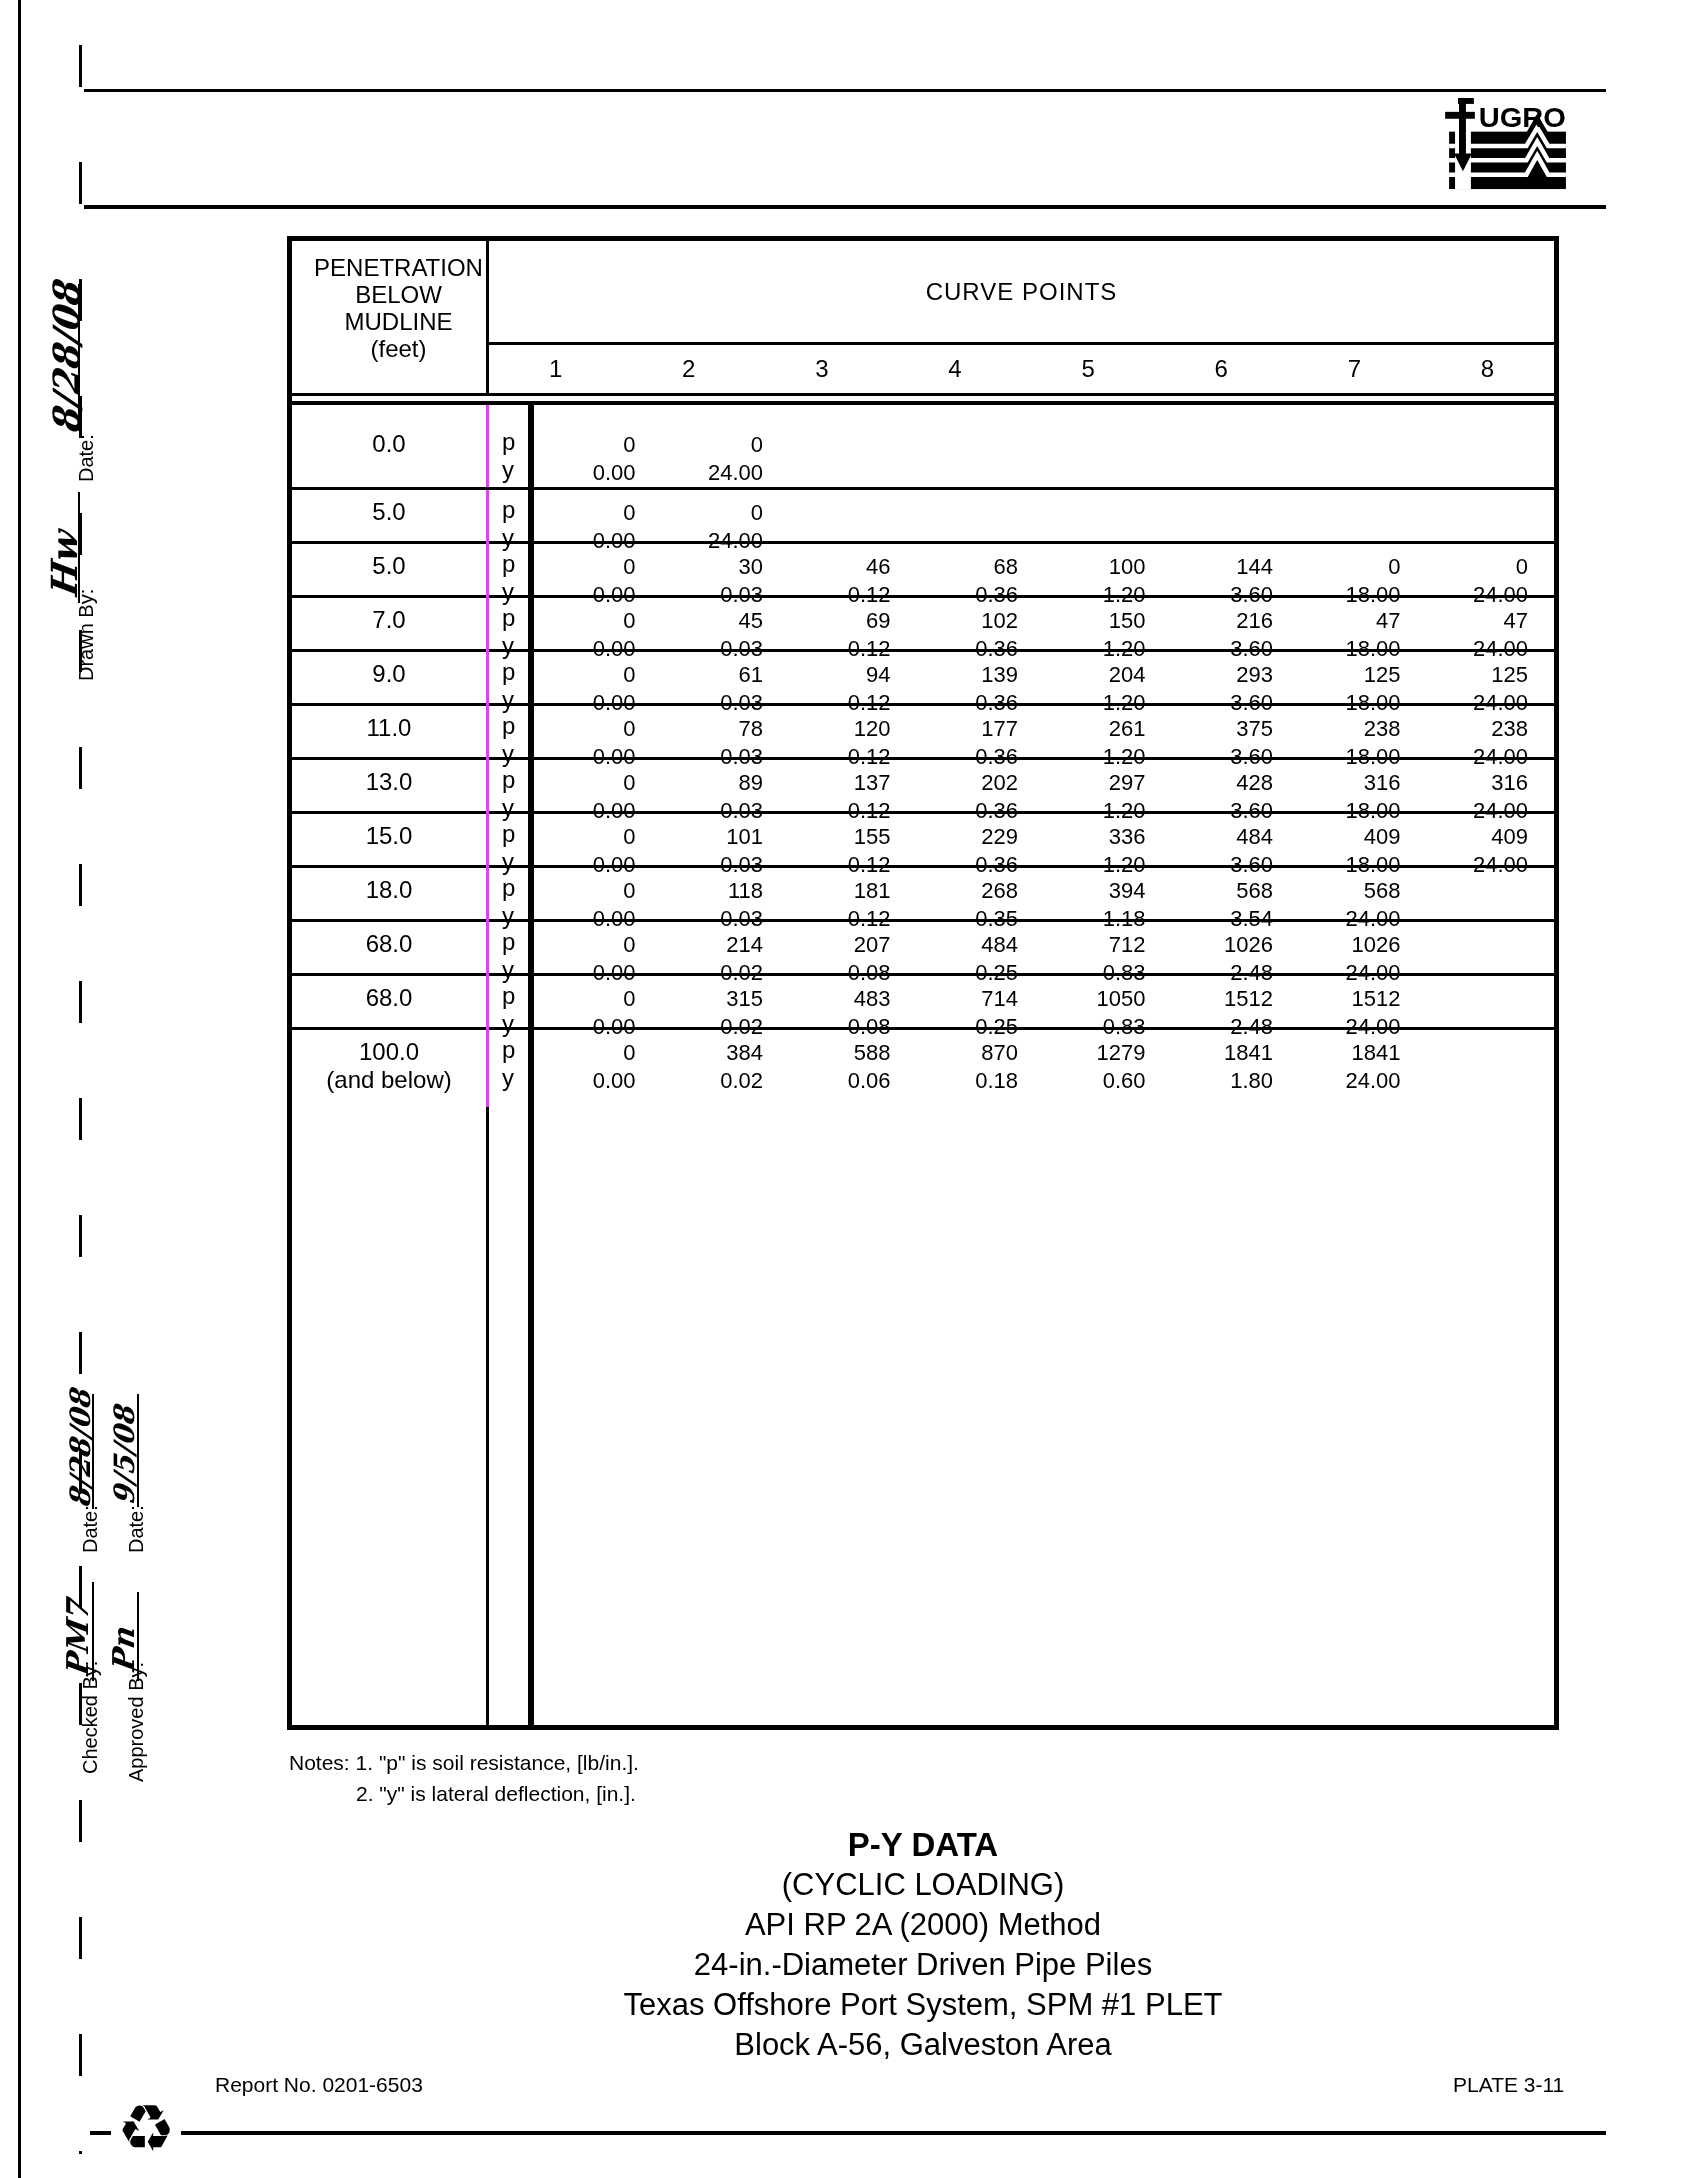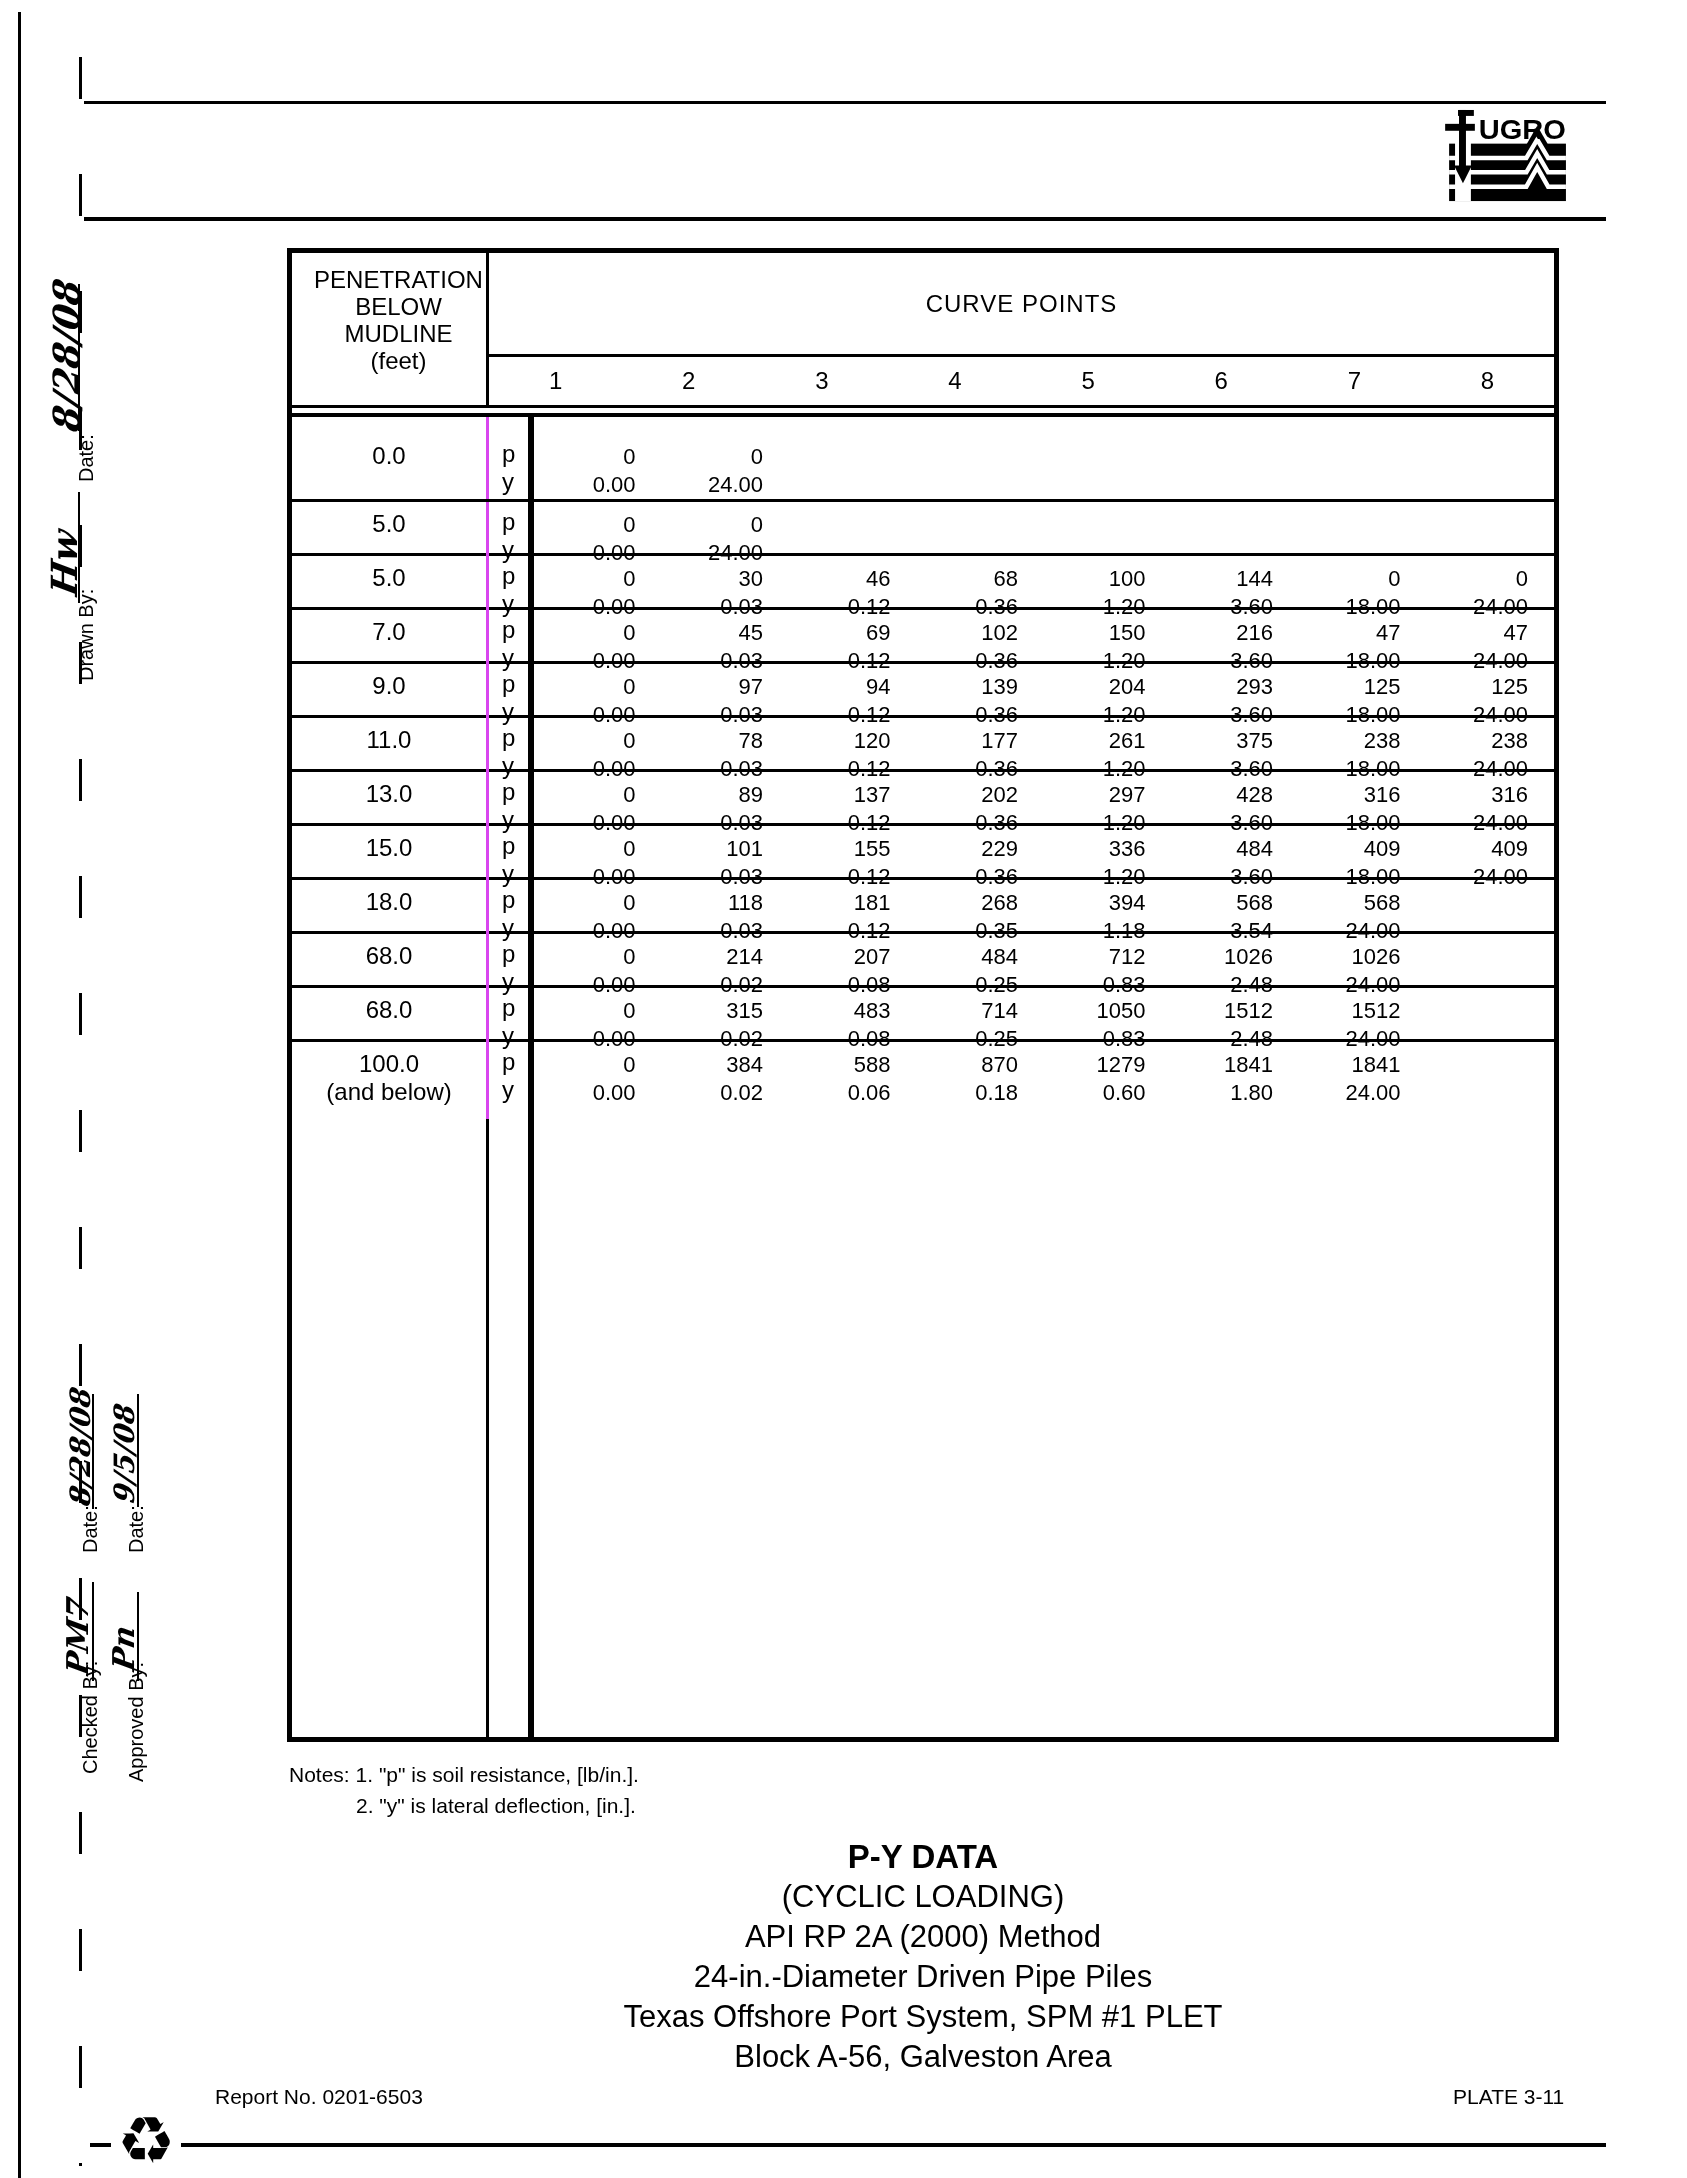--- a/index.html
+++ b/index.html
@@ -5,21 +5,21 @@
   * { box-sizing: border-box; margin: 0; padding: 0; }
   html,body { background:#e8e8e8; }
   #page {
     position: relative;
     width: 1687px; height: 2178px;
     background: #ffffff;
     color: #000;
     font-family: "Liberation Sans", sans-serif;
     overflow: hidden;
   }
-  .abs { position: absolute; margin-top: 12px; }
+  .abs { position: absolute; }
 
   
   #left-border { left:18px; top:0; width:3px; height:2178px; background:#000; }
   #tick-column {
     left:79px; top:45px; width:3px; height:2109px;
     background: repeating-linear-gradient(180deg, #000 0 42px, transparent 42px 117px);
   }
   .hrule { background:#000; }
   #top-rule-1 { left:84px; top:89px;  width:1522px; height:3px; }
   #top-rule-2 { left:84px; top:205px; width:1522px; height:4px; }
@@ -355,21 +355,21 @@
           </div>
           <div class="py-cell">
             <div>p</div>
             <div>y</div>
           </div>
           <div class="val-cell">
             <div>0</div>
             <div>0.00</div>
           </div>
           <div class="val-cell">
-            <div>97</div>
+            <div>61</div>
             <div>0.03</div>
           </div>
           <div class="val-cell">
             <div>94</div>
             <div>0.12</div>
           </div>
           <div class="val-cell">
             <div>139</div>
             <div>0.36</div>
           </div>

